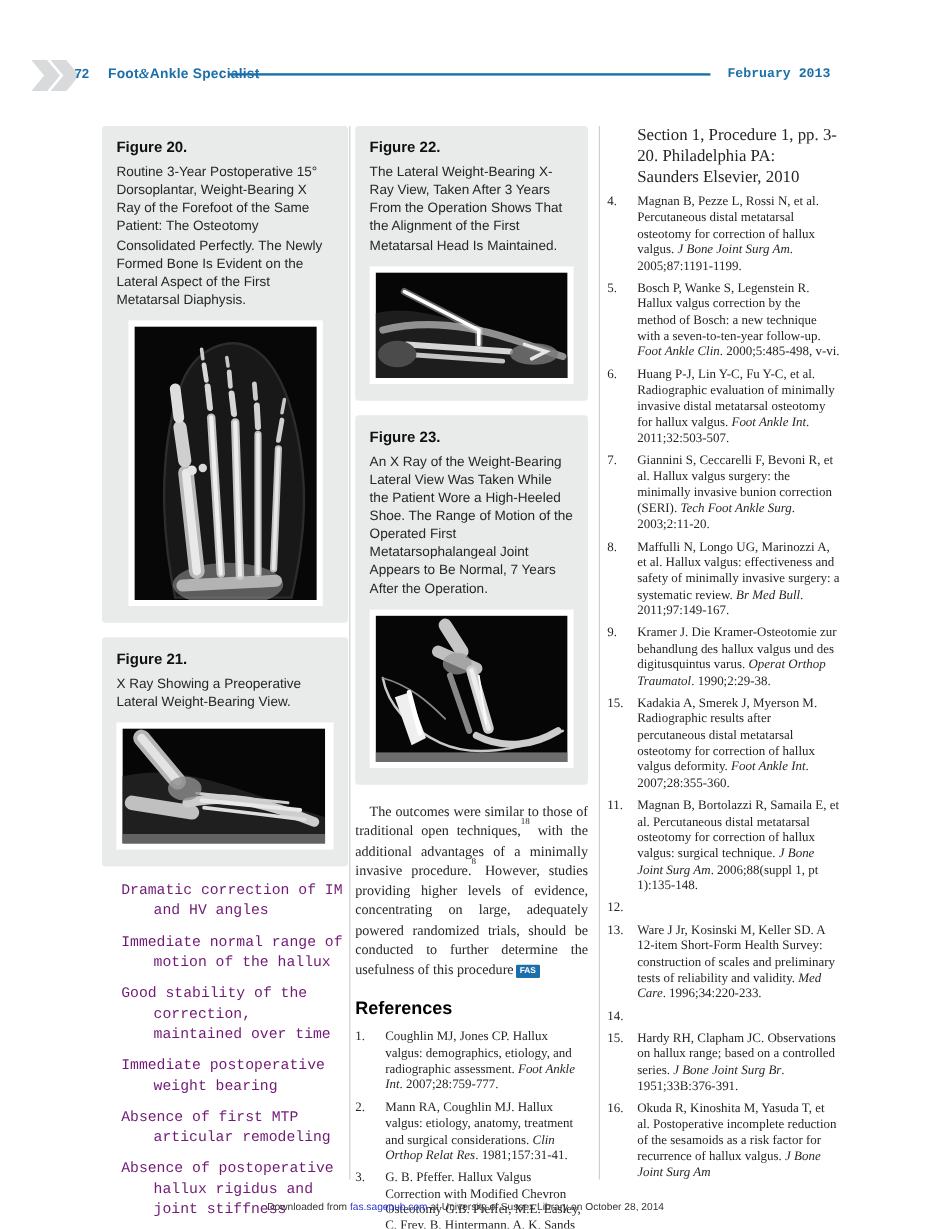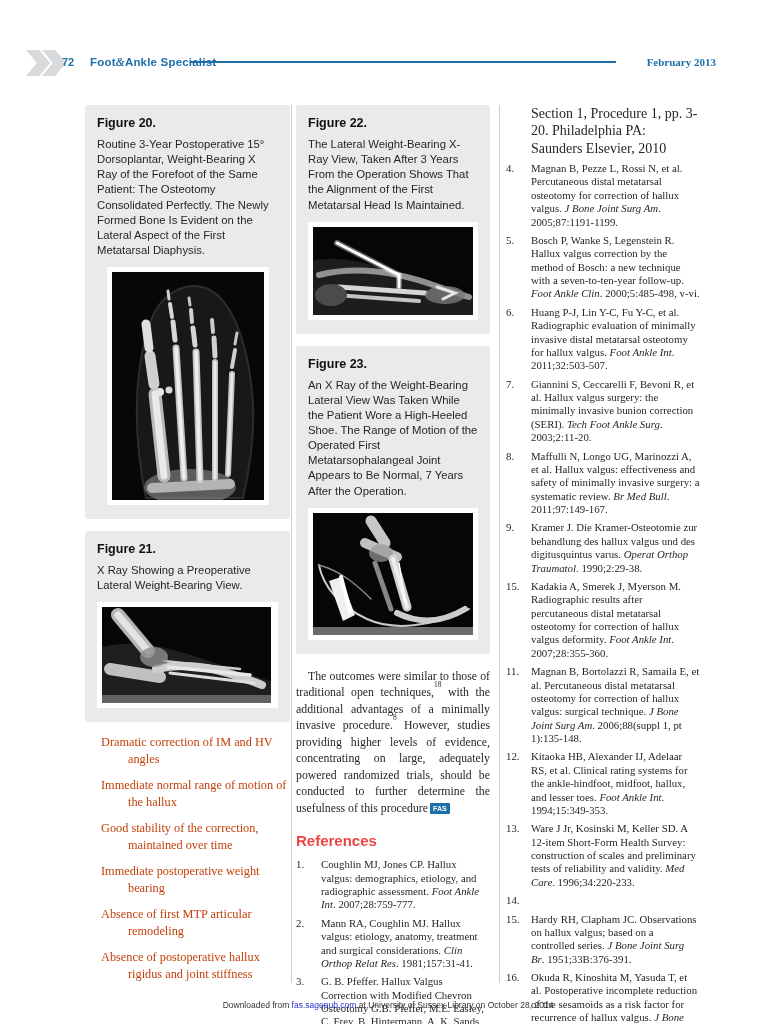--- a/index.html
+++ b/index.html
@@ -1,60 +1,60 @@
 <!DOCTYPE html>
 <html><head>
 <meta charset="utf-8">
 <style>
   html,body{margin:0;padding:0;background:#ffffff;}
   .page{position:relative;width:776px;height:1024px;background:#ffffff;overflow:hidden;
         font-family:"Liberation Serif", serif;color:#222;}
   
-  .hdr{position:absolute;top:50px;left:40px;right:60px;height:26px;}
+  .hdr{position:absolute;top:50px;left:40px;right:84px;height:26px;}
   .chev{position:absolute;top:0;width:24px;height:26px;background:#d9dadb;
         clip-path:polygon(0 0,55% 0,100% 50%,55% 100%,0 100%,45% 50%);}
   .chev.c1{left:-14px;}
   .chev.c2{left:2px;}
   .pageno{position:absolute;left:22px;top:6px;font-family:"Liberation Sans",sans-serif;
           font-weight:bold;font-size:11px;color:#1c6fa8;}
   .jtitle{position:absolute;left:50px;top:6px;font-family:"Liberation Sans",sans-serif;
           font-weight:bold;font-size:11.5px;color:#1c6fa8;letter-spacing:.2px;}
   .jtitle .amp{font-family:"Liberation Serif",serif;font-style:italic;font-weight:bold;}
   .hrule{position:absolute;left:150px;right:100px;top:11px;height:2px;background:#1c6fa8;}
-  .hdate{position:absolute;right:0;top:6px;font-family:Liberation Serif, serif;
+  .hdate{position:absolute;right:0;top:6px;font-family:Liberation Mono, monospace;
          font-weight:bold;font-size:11px;color:#1c6fa8;}
   
   .col{position:absolute;top:105px;}
   .col-left{left:85px;width:205px;}
   .col-mid{left:296px;width:194px;}
   .col-right{left:506px;width:194px;}
   .vdiv{position:absolute;top:105px;height:878px;width:1px;background:#cfcfcf;}
   .vd1{left:291px;}
   .vd2{left:499px;}
   
   .figbox{background:#e9eaea;border-radius:3px;padding:11px 12px 14px;margin-bottom:12px;
           font-family:"Liberation Sans",sans-serif;}
   .flabel{font-weight:bold;font-size:12.5px;color:#101010;margin:0 0 7px 0;}
   .fcap{font-size:11.3px;line-height:1.34;color:#262626;margin:0;}
   .xframe{background:#ffffff;padding:5px;margin-top:9px;line-height:0;}
   .xframe.center{margin-left:auto;margin-right:auto;}
   .xframe svg{display:block;}
   
-  .benefits{margin-top:8px;padding-left:16px;font-size:12.3px;line-height:1.38;color:#c2410c;}
+  .benefits{margin-top:8px;padding-left:16px;font-size:12.3px;line-height:1.38;color:#701a75;font-family:Liberation Mono, monospace;}
   .bitem{padding-left:27px;text-indent:-27px;margin-bottom:9px;}
   
   .bodytext{font-size:11.8px;line-height:1.4;text-align:justify;color:#262626;margin:14px 0 0 0;}
   .bodytext .ind{display:inline-block;width:12px;}
   sup.rf{font-size:7.5px;position:relative;top:-4px;}
   .endlogo{display:inline-block;background:#1c6fa8;color:#fff;
            font-family:"Liberation Sans",sans-serif;font-weight:bold;font-size:7px;
            line-height:9px;padding:1px 3px;border-radius:1px;vertical-align:1px;margin-left:2px;}
   
   .refhead{font-family:"Liberation Sans",sans-serif;font-weight:bold;font-size:15px;
-           color:#ef4444;margin:16px 0 9px 0;}
+           color:#000000;margin:16px 0 9px 0;}
   .reflist{list-style:none;margin:0;padding:0;font-size:10.8px;line-height:1.24;color:#262626;}
   .ref{display:flex;margin-bottom:5px;}
   .ref .rn{flex:none;width:25px;}
   .ref .rt{flex:1;}
   .ref .rt i{font-style:italic;}
   .reflead{font-size:14px;line-height:1.24;color:#262626;margin:0 0 5px 25px;}
   
   .footer{position:absolute;left:0;right:0;top:1000px;text-align:center;
           font-family:"Liberation Sans",sans-serif;font-size:8.5px;color:#333;}
   .footer a{color:#2a35cc;text-decoration:none;}
@@ -266,35 +266,34 @@
           <span class="rt"><span>Kadakia A, Smerek J, Myerson M. Radiographic results after percutaneous distal metatarsal osteotomy for correction of hallux valgus deformity. </span><i>Foot Ankle Int</i><span>. 2007;28:355-360.</span></span>
         </li>
 
         <li class="ref">
           <span class="rn">11.</span>
           <span class="rt"><span>Magnan B, Bortolazzi R, Samaila E, et al. Percutaneous distal metatarsal osteotomy for correction of hallux valgus: surgical technique. </span><i>J Bone Joint Surg Am</i><span>. 2006;88(suppl 1, pt 1):135-148.</span></span>
         </li>
 
         <li class="ref">
           <span class="rn">12.</span>
-          <span class="rt"><span>Kitaoka HB, Alexander IJ, Adelaar RS, et al. Clinical rating systems for the ankle-hindfoot, midfoot, hallux, and lesser toes. </span><i>Foot Ankle Int</i><span>. 1994;15:349-353.</span></span>
         </li>
 
         <li class="ref">
           <span class="rn">13.</span>
           <span class="rt"><span>Ware J Jr, Kosinski M, Keller SD. A 12-item Short-Form Health Survey: construction of scales and preliminary tests of reliability and validity. </span><i>Med Care</i><span>. 1996;34:220-233.</span></span>
         </li>
 
         <li class="ref">
           <span class="rn">14.</span>
         </li>
 
         <li class="ref">
           <span class="rn">15.</span>
-          <span class="rt"><span>Hardy RH, Clapham JC. Observations on hallux valgus; based on a controlled series. </span><i>J Bone Joint Surg Br</i><span>. 1951;33B:376-391.</span></span>
+          <span class="rt"><span>Hardy RH, Clapham JC. Observations on hallux range; based on a controlled series. </span><i>J Bone Joint Surg Br</i><span>. 1951;33B:376-391.</span></span>
         </li>
 
         <li class="ref">
           <span class="rn">16.</span>
           <span class="rt"><span>Okuda R, Kinoshita M, Yasuda T, et al. Postoperative incomplete reduction of the sesamoids as a risk factor for recurrence of hallux valgus. </span><i>J Bone Joint Surg Am</i></span>
         </li>
 
       </ol>
   </div>
 

